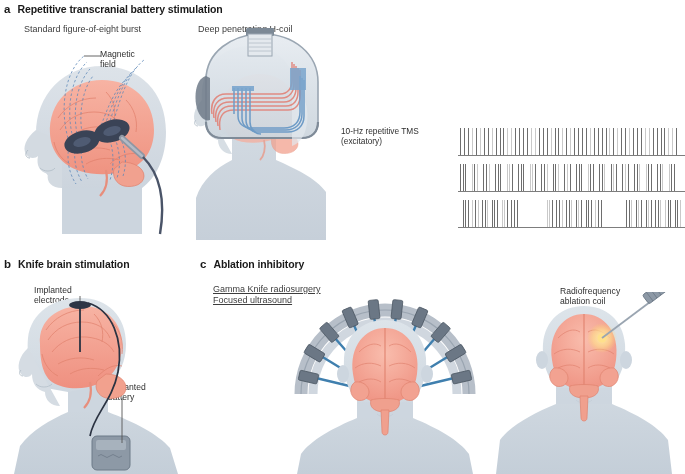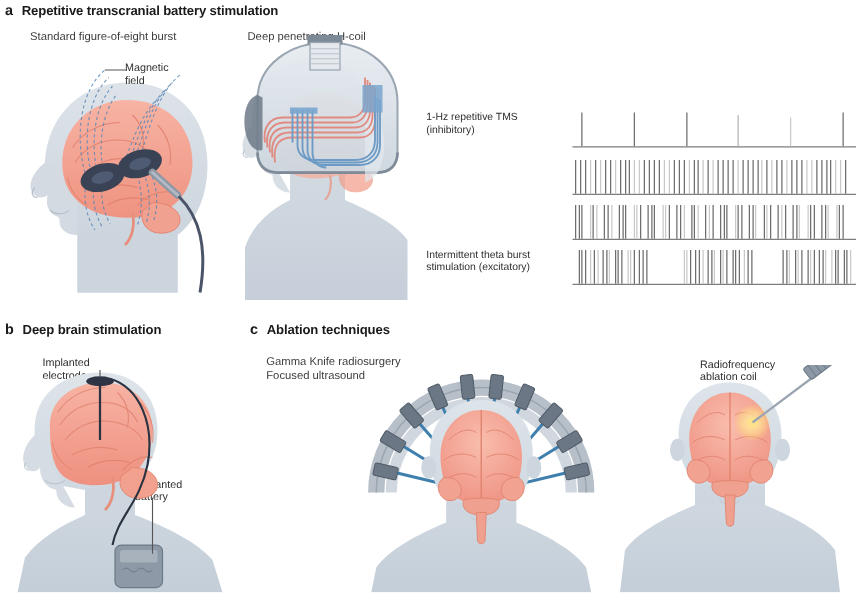--- a/index.html
+++ b/index.html
@@ -201,35 +201,24 @@
         <line x1="72" y1="11" x2="96" y2="11"></line>
         <line x1="72" y1="15" x2="96" y2="15"></line>
         <line x1="72" y1="19" x2="96" y2="19"></line>
         <line x1="72" y1="23" x2="96" y2="23"></line>
       </g>
     </g>
   </svg>
 
   <div class="trains">
 
-    <div class="train-row" style="top:2px;">
-      <div class="train-label">1-Hz repetitive TMS
-(inhibitory)</div>
-      <div class="train-plot" id="plot0">
-          <div class="axis"></div>
-          <div class="pulse" style="left: 3%; height: 27px; background: rgb(110, 110, 110);"></div>
-          <div class="pulse" style="left: 21.5%; height: 27px; background: rgb(110, 110, 110);"></div>
-          <div class="pulse" style="left: 40%; height: 27px; background: rgb(110, 110, 110);"></div>
-          <div class="pulse" style="left: 58%; height: 24.84px; background: rgb(181, 181, 181);"></div>
-          <div class="pulse" style="left: 76.5%; height: 22.68px; background: rgb(201, 201, 201);"></div>
-          <div class="pulse" style="left: 95%; height: 27px; background: rgb(110, 110, 110);"></div>
-        </div>
-    </div>
 
     <div class="train-row" style="top:40px;">
+      <div class="train-label">10-Hz repetitive TMS
+(excitatory)</div>
       <div class="train-plot" id="plot1">
           <div class="axis"></div>
           <div class="pulse" style="left: 1%; height: 27px; background: rgb(110, 110, 110);"></div>
           <div class="pulse" style="left: 2.73%; height: 27px; background: rgb(110, 110, 110);"></div>
           <div class="pulse" style="left: 4.46%; height: 27px; background: rgb(110, 110, 110);"></div>
           <div class="pulse" style="left: 6.19%; height: 27px; background: rgb(201, 201, 201);"></div>
           <div class="pulse" style="left: 7.92%; height: 27px; background: rgb(110, 110, 110);"></div>
           <div class="pulse" style="left: 9.65%; height: 27px; background: rgb(201, 201, 201);"></div>
           <div class="pulse" style="left: 11.38%; height: 27px; background: rgb(110, 110, 110);"></div>
           <div class="pulse" style="left: 13.11%; height: 27px; background: rgb(110, 110, 110);"></div>
@@ -341,22 +330,20 @@
           <div class="pulse" style="left: 87.7%; height: 27px; background: rgb(110, 110, 110);"></div>
           <div class="pulse" style="left: 88.85%; height: 27px; background: rgb(110, 110, 110);"></div>
           <div class="pulse" style="left: 90%; height: 27px; background: rgb(201, 201, 201);"></div>
           <div class="pulse" style="left: 92.8%; height: 27px; background: rgb(201, 201, 201);"></div>
           <div class="pulse" style="left: 93.95%; height: 27px; background: rgb(110, 110, 110);"></div>
           <div class="pulse" style="left: 95.1%; height: 27px; background: rgb(110, 110, 110);"></div>
         </div>
     </div>
 
     <div class="train-row" style="top:112px;">
-      <div class="train-label">Intermittent theta burst
-stimulation (excitatory)</div>
       <div class="train-plot" id="plot3">
           <div class="axis"></div>
           <div class="pulse" style="left: 2%; height: 27px; background: rgb(110, 110, 110);"></div>
           <div class="pulse" style="left: 3.15%; height: 27px; background: rgb(110, 110, 110);"></div>
           <div class="pulse" style="left: 4.3%; height: 27px; background: rgb(110, 110, 110);"></div>
           <div class="pulse" style="left: 6.3%; height: 27px; background: rgb(201, 201, 201);"></div>
           <div class="pulse" style="left: 7.45%; height: 27px; background: rgb(110, 110, 110);"></div>
           <div class="pulse" style="left: 8.6%; height: 27px; background: rgb(201, 201, 201);"></div>
           <div class="pulse" style="left: 10.6%; height: 27px; background: rgb(110, 110, 110);"></div>
           <div class="pulse" style="left: 11.75%; height: 27px; background: rgb(110, 110, 110);"></div>
@@ -407,21 +394,21 @@
           <div class="pulse" style="left: 96.65%; height: 27px; background: rgb(110, 110, 110);"></div>
           <div class="pulse" style="left: 97.8%; height: 27px; background: rgb(201, 201, 201);"></div>
         </div>
     </div>
   </div>
 
   <div class="sep" style="left:0;top:248px;width:685px;height:1px;background:#ffffff;"></div>
 
   <div class="panel-head" style="left:4px;top:258px;">
     <span class="panel-letter">b</span>
-    <span class="panel-title">Deep brain stimulation</span>
+    <span class="panel-title">Knife brain stimulation</span>
   </div>
 
   <div class="callout" style="left:34px;top:285px;">Implanted
 electrode</div>
   <div class="callout" style="left:108px;top:382px;">Implanted
 battery</div>
 
   <svg style="position:absolute;left:6px;top:296px;" width="195" height="178" viewBox="0 0 195 178">
     <defs>
       <linearGradient id="bodyG3" x1="0" y1="0" x2="0" y2="1">
@@ -482,24 +469,24 @@
       </g>
     </g>
     <line x1="112" y1="96" x2="104" y2="146" stroke="#555" stroke-width="0.9" opacity="0"></line>
   </svg>
   <svg style="position:absolute;left:118px;top:398px;" width="12" height="46">
     <line x1="4" y1="0" x2="4" y2="45" stroke="#555" stroke-width="0.9"></line>
   </svg>
 
   <div class="panel-head" style="left:200px;top:258px;">
     <span class="panel-letter">c</span>
-    <span class="panel-title">Ablation techniques</span>
+    <span class="panel-title">Ablation inhibitory</span>
   </div>
 
-  <div class="sublabel" style="left:213px;top:284px;">Gamma Knife radiosurgery
+  <div class="sublabel" style="left:213px;top:284px;text-decoration:underline;">Gamma Knife radiosurgery
 Focused ultrasound</div>
 
   <svg style="position:absolute;left:283px;top:282px;" width="205" height="192" viewBox="0 0 205 192">
     <defs>
       <linearGradient id="bodyG4" x1="0" y1="0" x2="0" y2="1">
         <stop offset="0%" stop-color="#dde4ea"></stop>
           <stop offset="100%" stop-color="#c4ced8"></stop>
       </linearGradient>
       <radialGradient id="brainG4" cx="50%" cy="35%" r="70%">
         <stop offset="0%" stop-color="#f9bdad"></stop>

